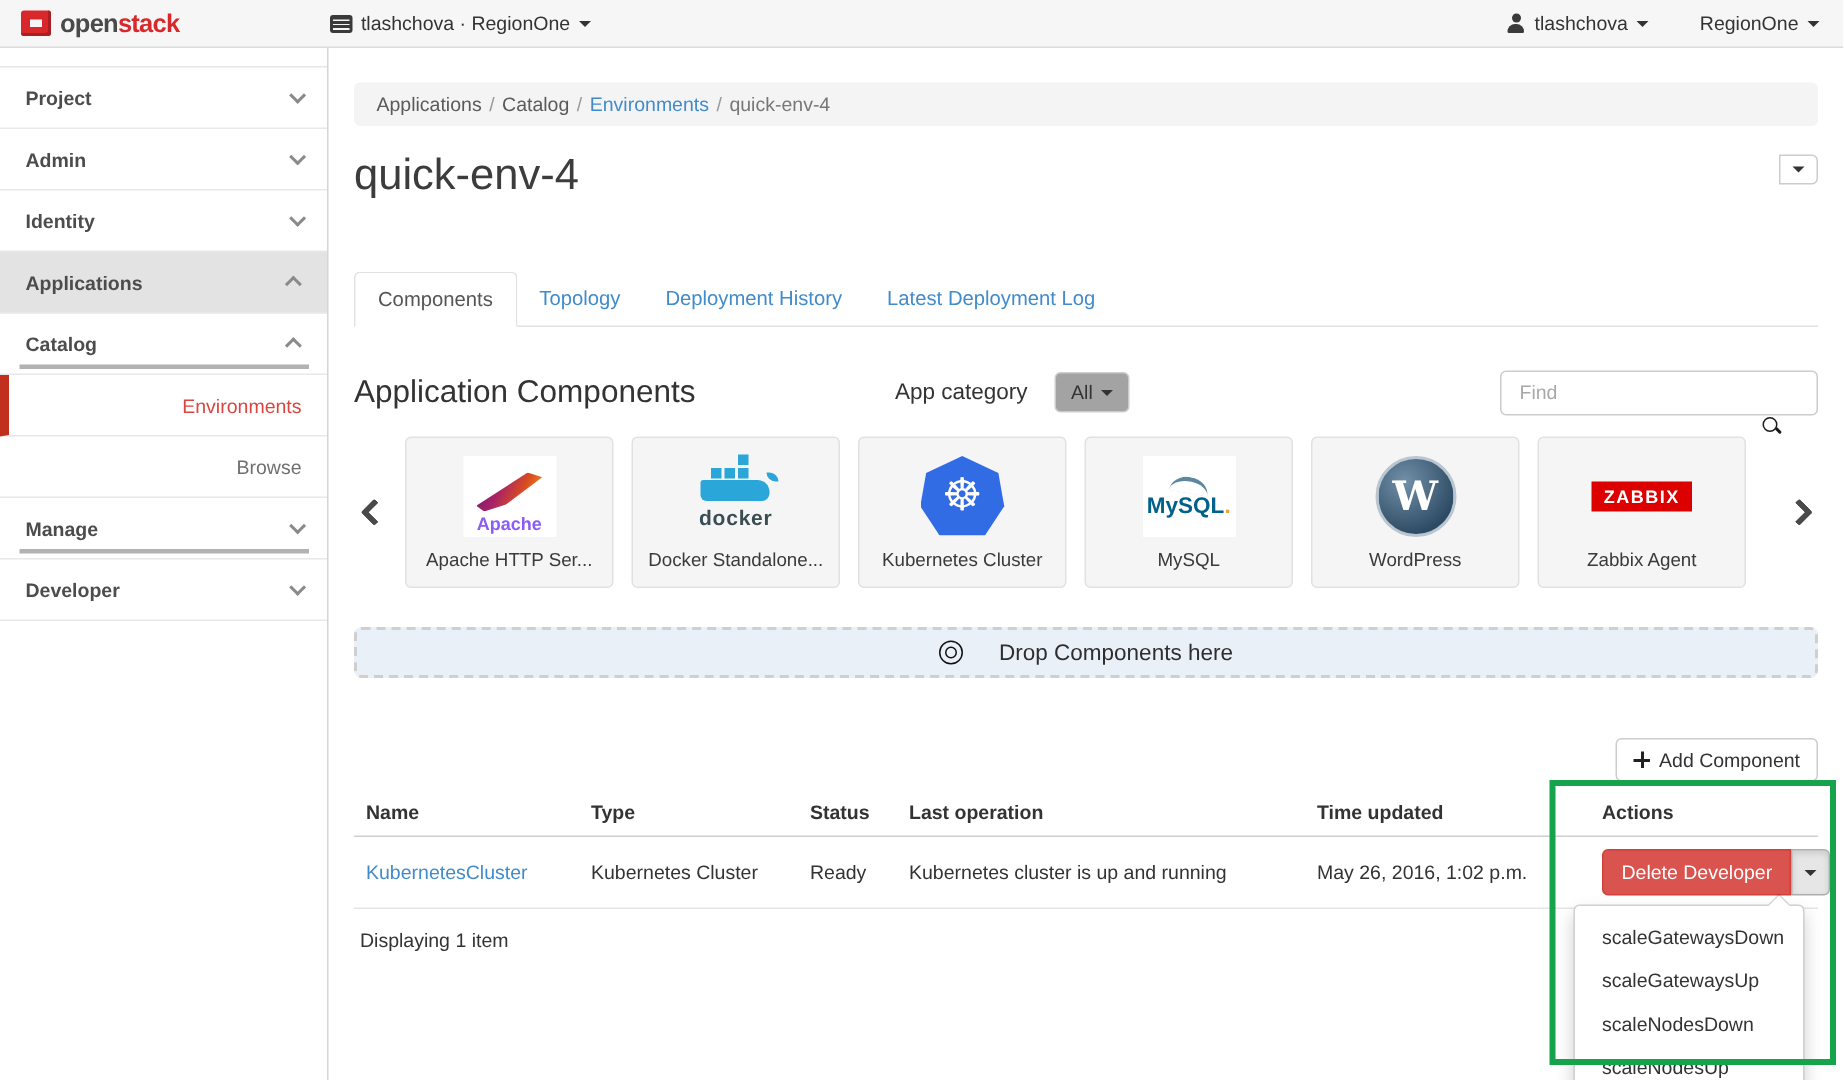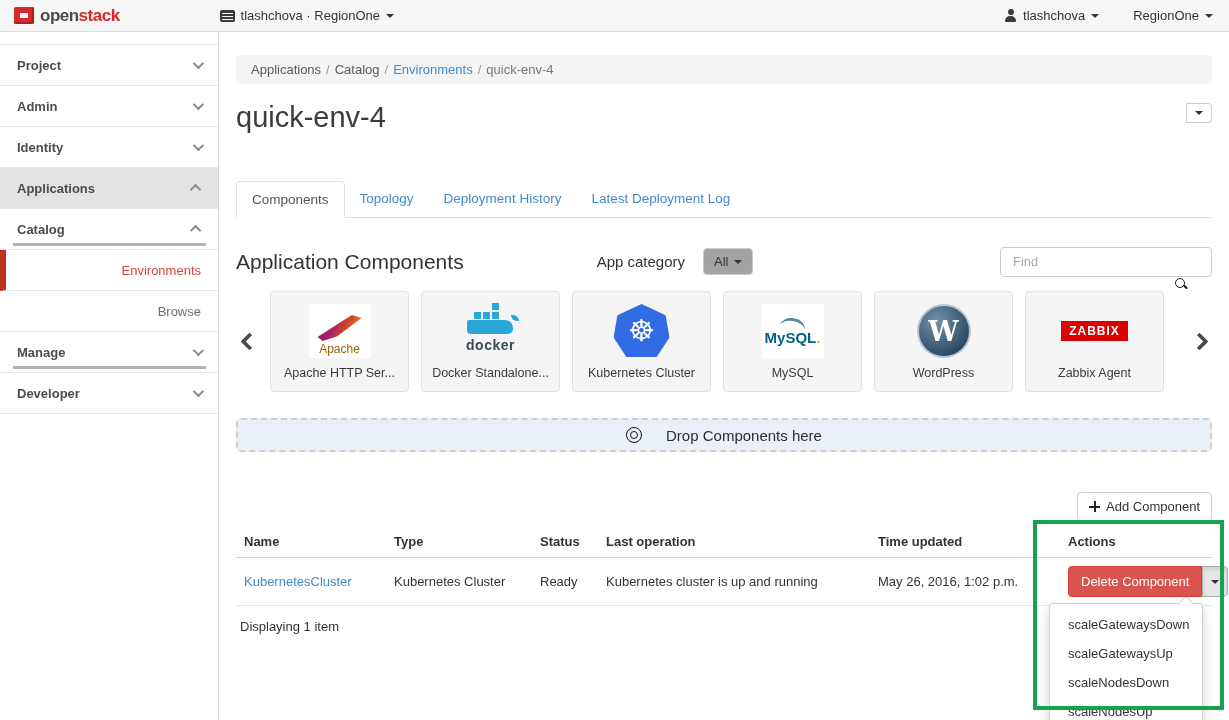--- a/index.html
+++ b/index.html
@@ -92,21 +92,21 @@
   .card { width:139px; height:101px; background:#f5f5f5; border:1px solid #e1e1e1; border-radius:4px;
           display:flex; flex-direction:column; align-items:center; justify-content:center; gap:7px; cursor:pointer; }
   .card-label { font-size:12.5px; color:#3a3a3a; }
   .card-icon { height:56px; display:flex; align-items:center; justify-content:center; }
 
   .apache-logo { width:62px; height:54px; background:#fff; display:flex; flex-direction:column;
                  align-items:center; justify-content:flex-end; padding-bottom:2px; gap:1px; }
   .feather { width:44px; height:26px;
              background:linear-gradient(115deg,#6d1d73 5%,#a82168 35%,#d94d20 65%,#efa022 95%);
              clip-path:polygon(0 85%,55% 25%,78% 0,100% 12%,45% 82%,12% 100%); }
-  .apache-text { font-size:12px; font-weight:normal; color:#a16207; }
+  .apache-text { font-size:12px; font-weight:bold; color:#8b5cf6; }
 
   .docker-logo { display:flex; flex-direction:column; align-items:center; gap:3px; padding-top:10px; }
   .whale { position:relative; width:46px; height:14px; background:#2ba6d9; border-radius:2px 8px 5px 4px; }
   .whale::before { content:''; position:absolute; left:7px; top:-8px; width:7px; height:7px; background:#2ba6d9;
                    box-shadow:9px 0 0 #2ba6d9, 18px 0 0 #2ba6d9, 18px -9px 0 #2ba6d9; }
   .whale::after { content:''; position:absolute; right:-6px; top:-5px; width:8px; height:6px;
                   background:#2ba6d9; border-radius:0 6px 0 6px; }
   .docker-text { font-size:14px; font-weight:bold; color:#394d54; letter-spacing:0.5px; }
 
   .k8s-logo { width:56px; height:54px; background:#326ce5; display:flex; align-items:center; justify-content:center;
@@ -356,21 +356,21 @@
       </thead>
       <tbody>
         <tr>
           <td><a class="row-link">KubernetesCluster</a></td>
           <td>Kubernetes Cluster</td>
           <td>Ready</td>
           <td>Kubernetes cluster is up and running</td>
           <td>May 26, 2016, 1:02 p.m.</td>
           <td>
             <div class="btn-group">
-              <button class="row-btn-danger">Delete Component</button>
+              <button class="row-btn-danger">Delete Developer</button>
               <button class="btn-caret open">
                   <span class="caret"></span>
                 </button>
               <div class="dropdown-menu">
                 <span class="menu-arrow"></span>
                 <div class="menu-item">scaleGatewaysDown</div>
                 <div class="menu-item">scaleGatewaysUp</div>
                 <div class="menu-item">scaleNodesDown</div>
                 <div class="menu-item">scaleNodesUp</div>
               </div>

